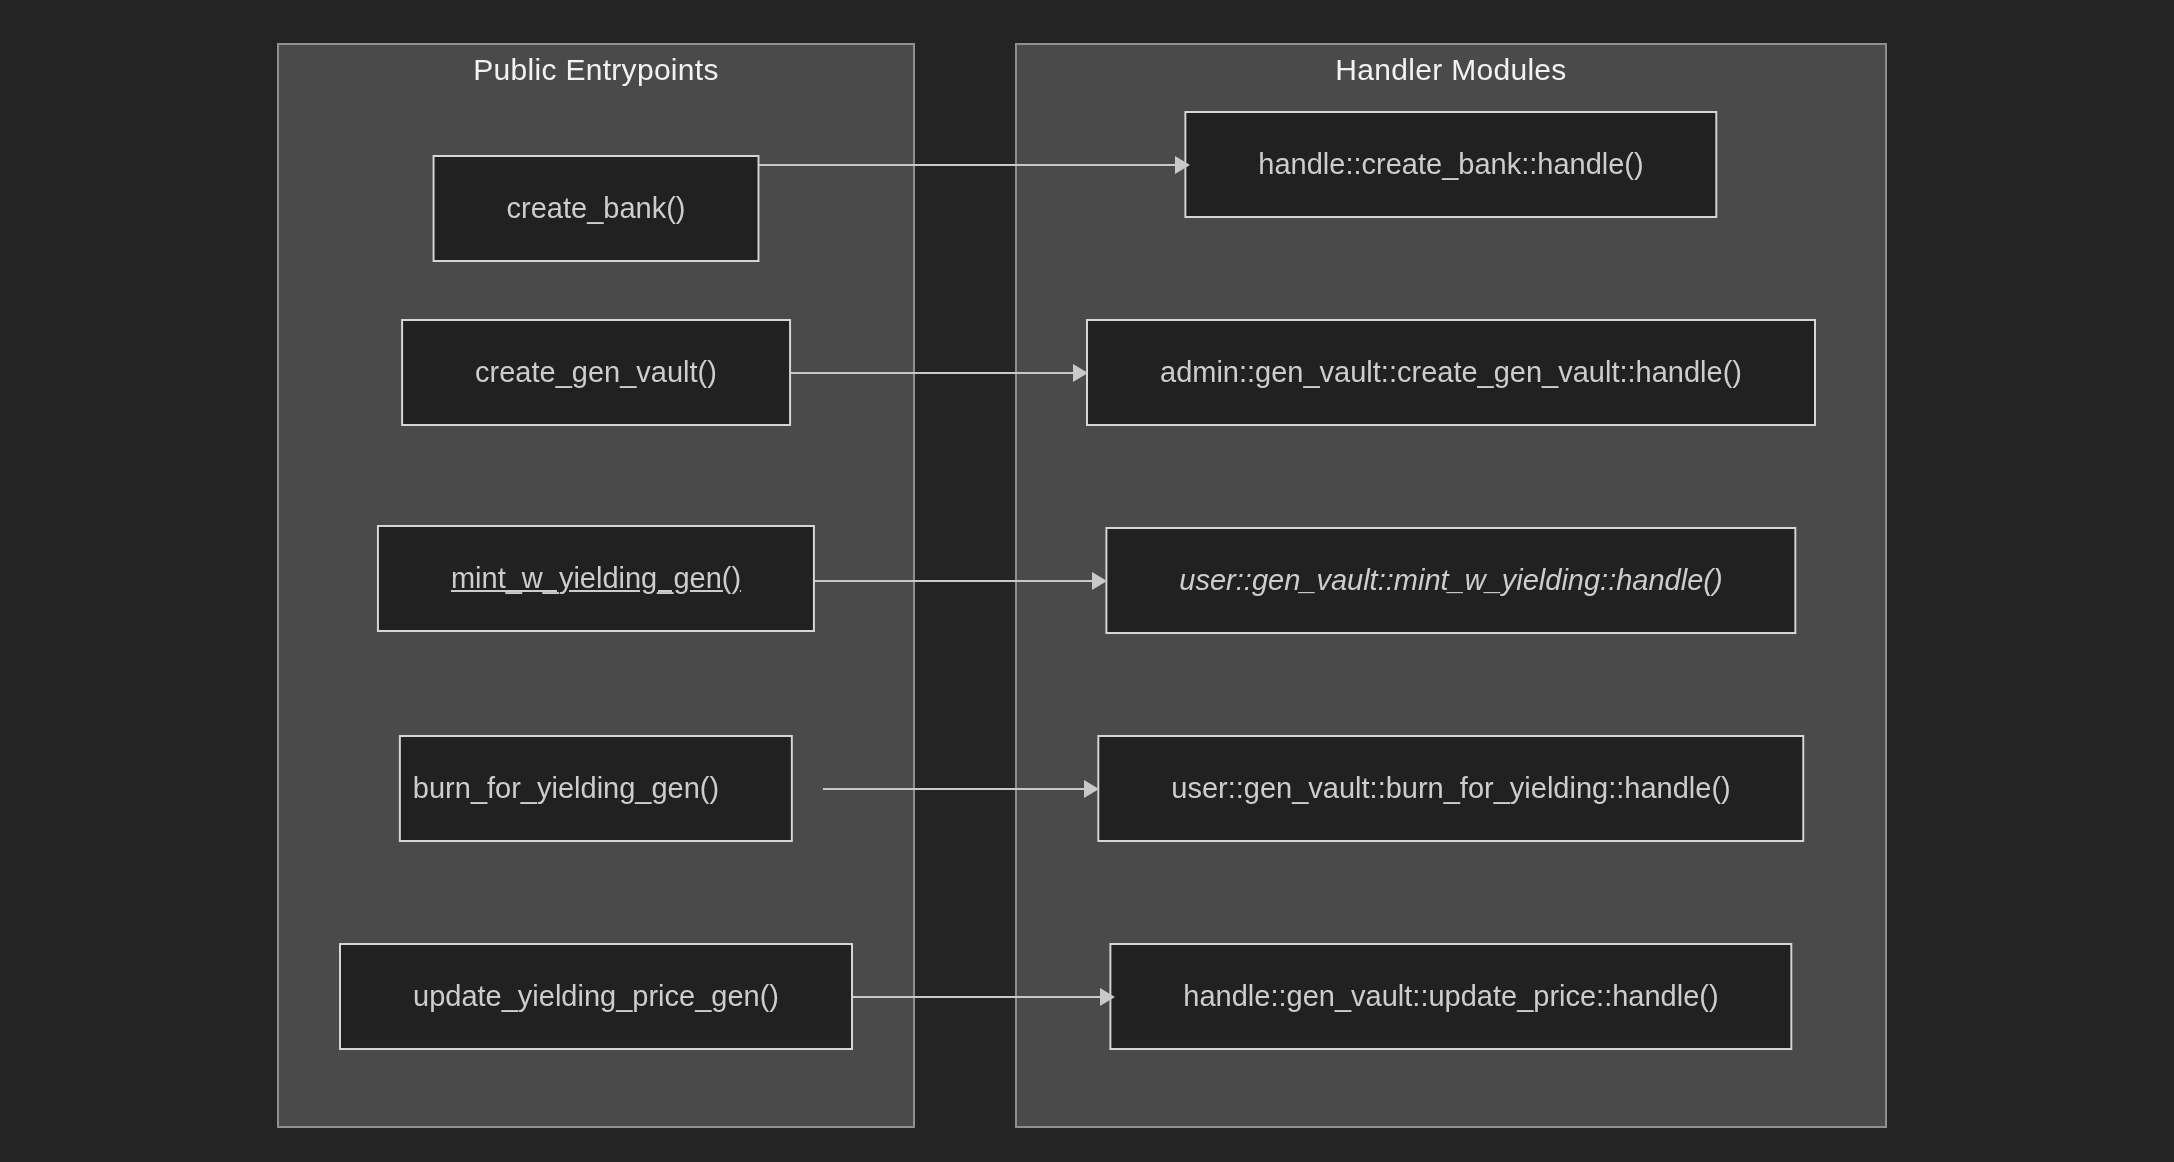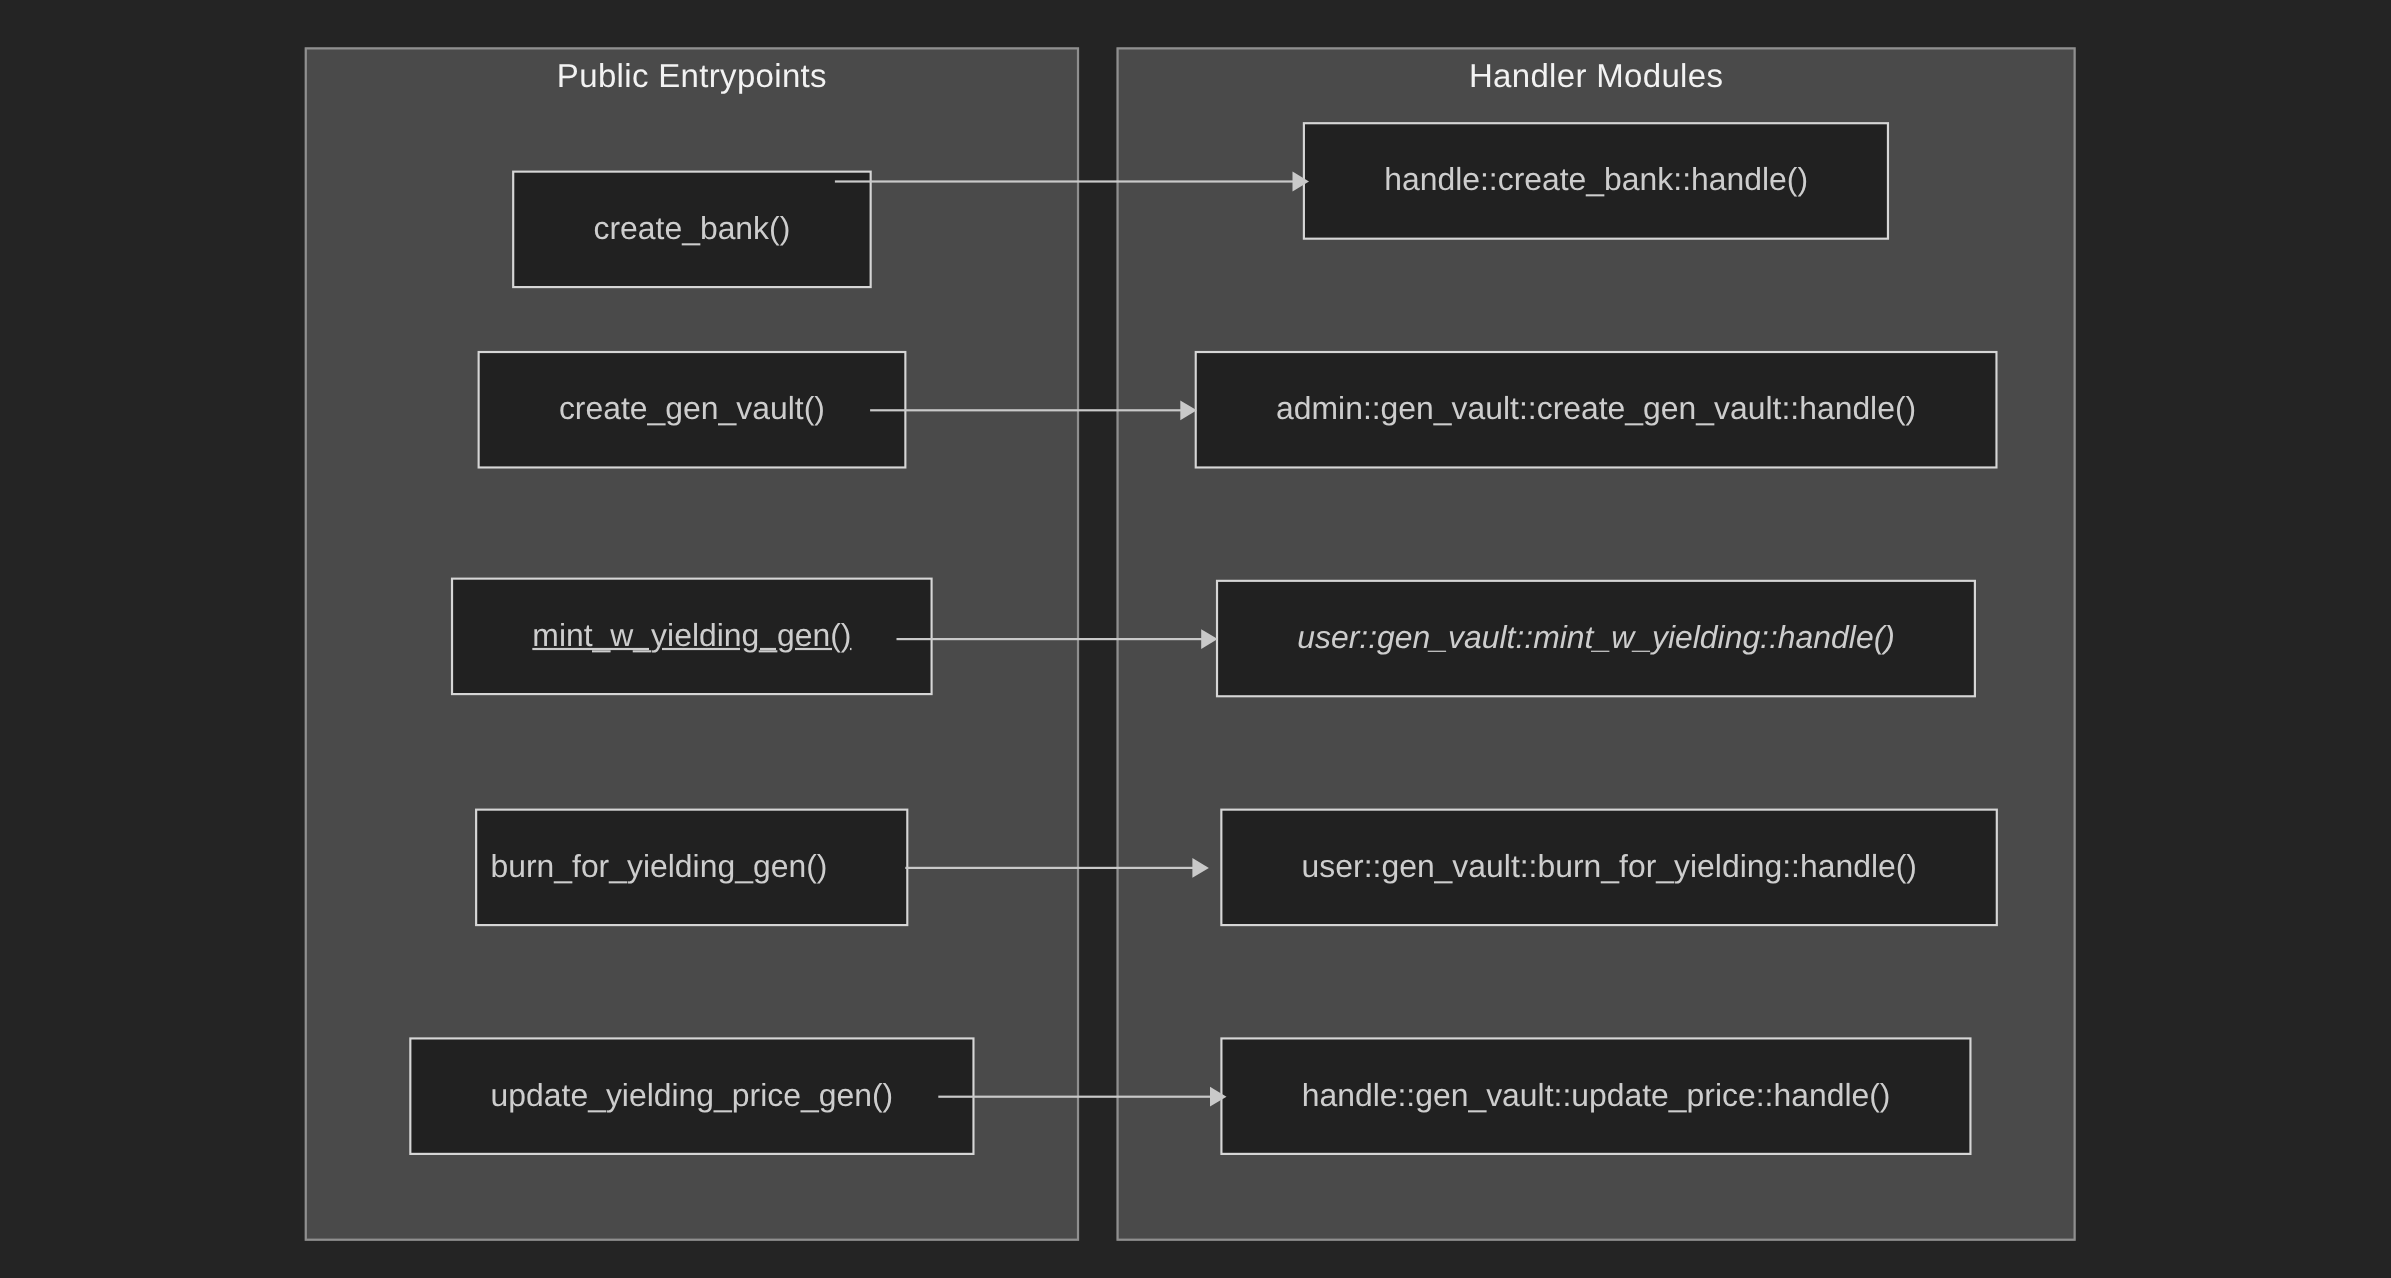--- a/index.html
+++ b/index.html
@@ -19,21 +19,21 @@
     font-family:"Liberation Sans",sans-serif;
     overflow:hidden;
   }
   .stage{position:relative;width:2174px;height:1162px;}
   .panel{
     position:absolute;top:43px;height:1085px;
     background:var(--panel-bg);
     border:2px solid var(--panel-border);
     box-sizing:border-box;
   }
-  .panel-entry{left:277px;width:704px;}
+  .panel-entry{left:277px;width:638px;}
   .panel-handler{left:1015px;width:872px;}
   .panel-title{
     position:absolute;top:8px;left:0;right:0;
     text-align:center;
     color:var(--title-text);
     font-size:30px;font-weight:500;letter-spacing:.3px;
     user-select:none;
   }
   .node{
     position:absolute;left:50%;transform:translateX(-50%);
@@ -70,21 +70,21 @@
         <div class="node" style="top: 898px;">update_yielding_price_gen()</div>
       </div>
   </section>
 
   <section class="panel panel-handler">
     <div class="panel-title">Handler Modules</div>
     <div class="nodes">
         <div class="node" style="top: 66px;">handle::create_bank::handle()</div>
         <div class="node" style="top: 274px;">admin::gen_vault::create_gen_vault::handle()</div>
         <div class="node" style="top: 482px; font-style: italic;">user::gen_vault::mint_w_yielding::handle()</div>
-        <div class="node" style="top: 690px; margin-left: 12px;">user::gen_vault::burn_for_yielding::handle()</div>
+        <div class="node" style="top: 690px;">user::gen_vault::burn_for_yielding::handle()</div>
         <div class="node" style="top: 898px;">handle::gen_vault::update_price::handle()</div>
       </div>
   </section>
 
   <div class="arrow-layer">
       <div class="arrow-line" style="left: 759.469px; top: 163.5px; width: 417.914px;"></div>
       <div class="arrow-head" style="left: 1175.38px; top: 155.5px;"></div>
       <div class="arrow-line" style="left: 790.914px; top: 371.5px; width: 284.086px;"></div>
       <div class="arrow-head" style="left: 1073px; top: 363.5px;"></div>
       <div class="arrow-line" style="left: 815.078px; top: 579.5px; width: 279.289px;"></div>

